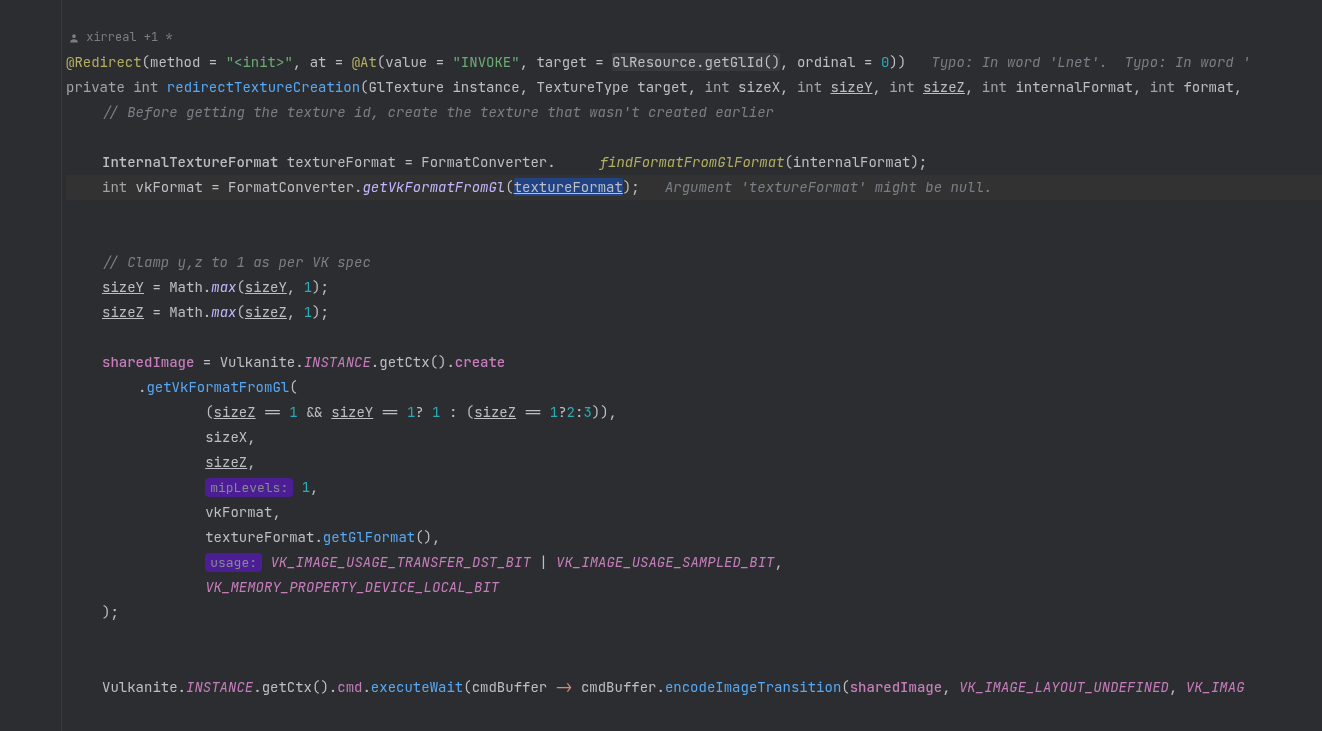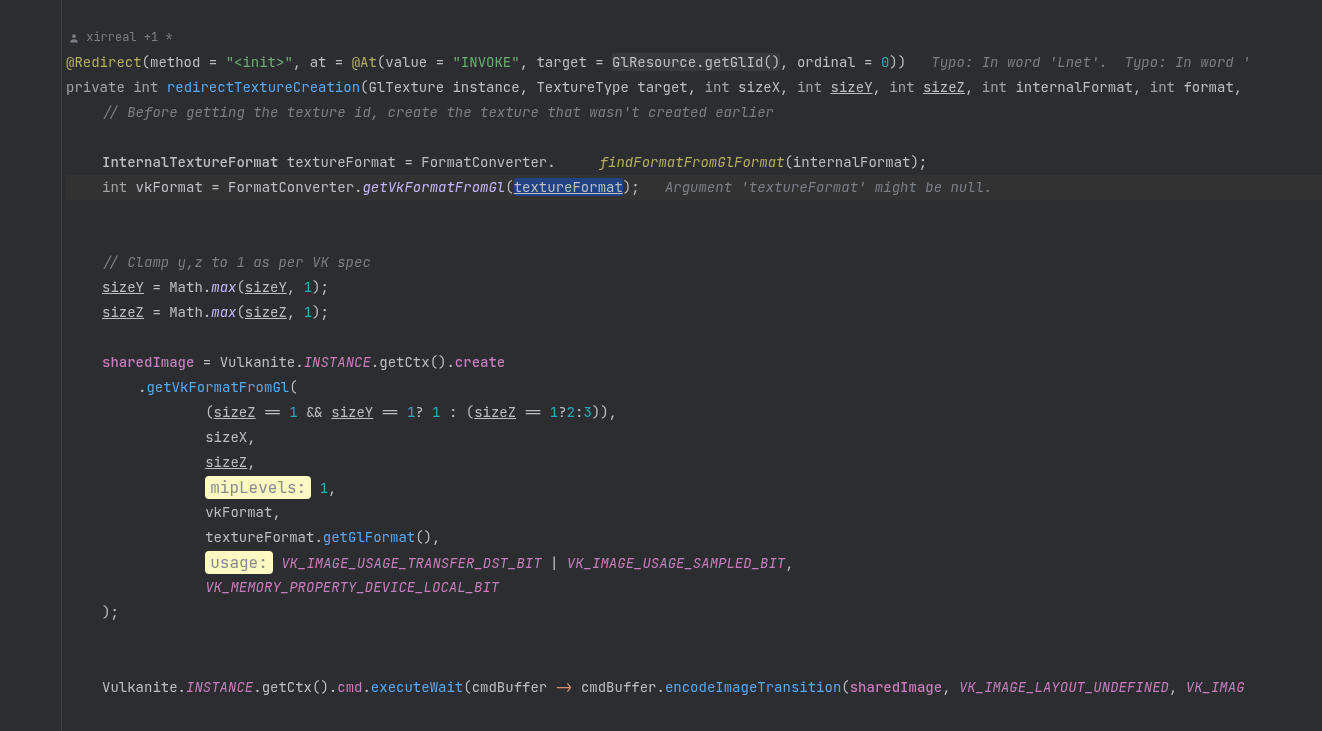--- a/index.html
+++ b/index.html
@@ -61,21 +61,21 @@
   .type  { color: #bcbec4; }   
   .func  { color: #56a8f5; }   
   .func-italic { color: #c4b5fd; font-style: italic; } 
   .sfunc-italic { color: #b3ae60; font-style: italic; margin-left: 44px; } 
   .field { color: #c77dbb; }   
   .num   { color: #2aacb8; }   
   .const-italic { color: #c77dbb; font-style: italic; } 
   .comment { color: #7a7e85; font-style: italic; }
   .op    { color: #bcbec4; }
   .punc  { color: #bcbec4; }
-  .param-hint { background:#fef9c3; color:#858a91; border-radius:4px; padding:1px 5px; font-size:16px; font-style:normal;margin-top:8px; }
+  .param-hint { background:#4c1d95; color:#858a91; border-radius:4px; padding:1px 5px; font-size:13px; font-style:normal;margin-top:8px; }
   .warn-ul { text-decoration: underline; text-decoration-style: solid; text-decoration-color: #bcbec4; }
   .sel-bg { background:#214283; border-radius:2px; }
   .ref-bg { background:#373a3c; border-radius:2px; }
   .inspect { color: #7a7e85; font-style: italic; }
   .and { color: #bcbec4; }
   .arrow { color:#cf8e6d; }
 </style>
 </head>
 <body>
 

